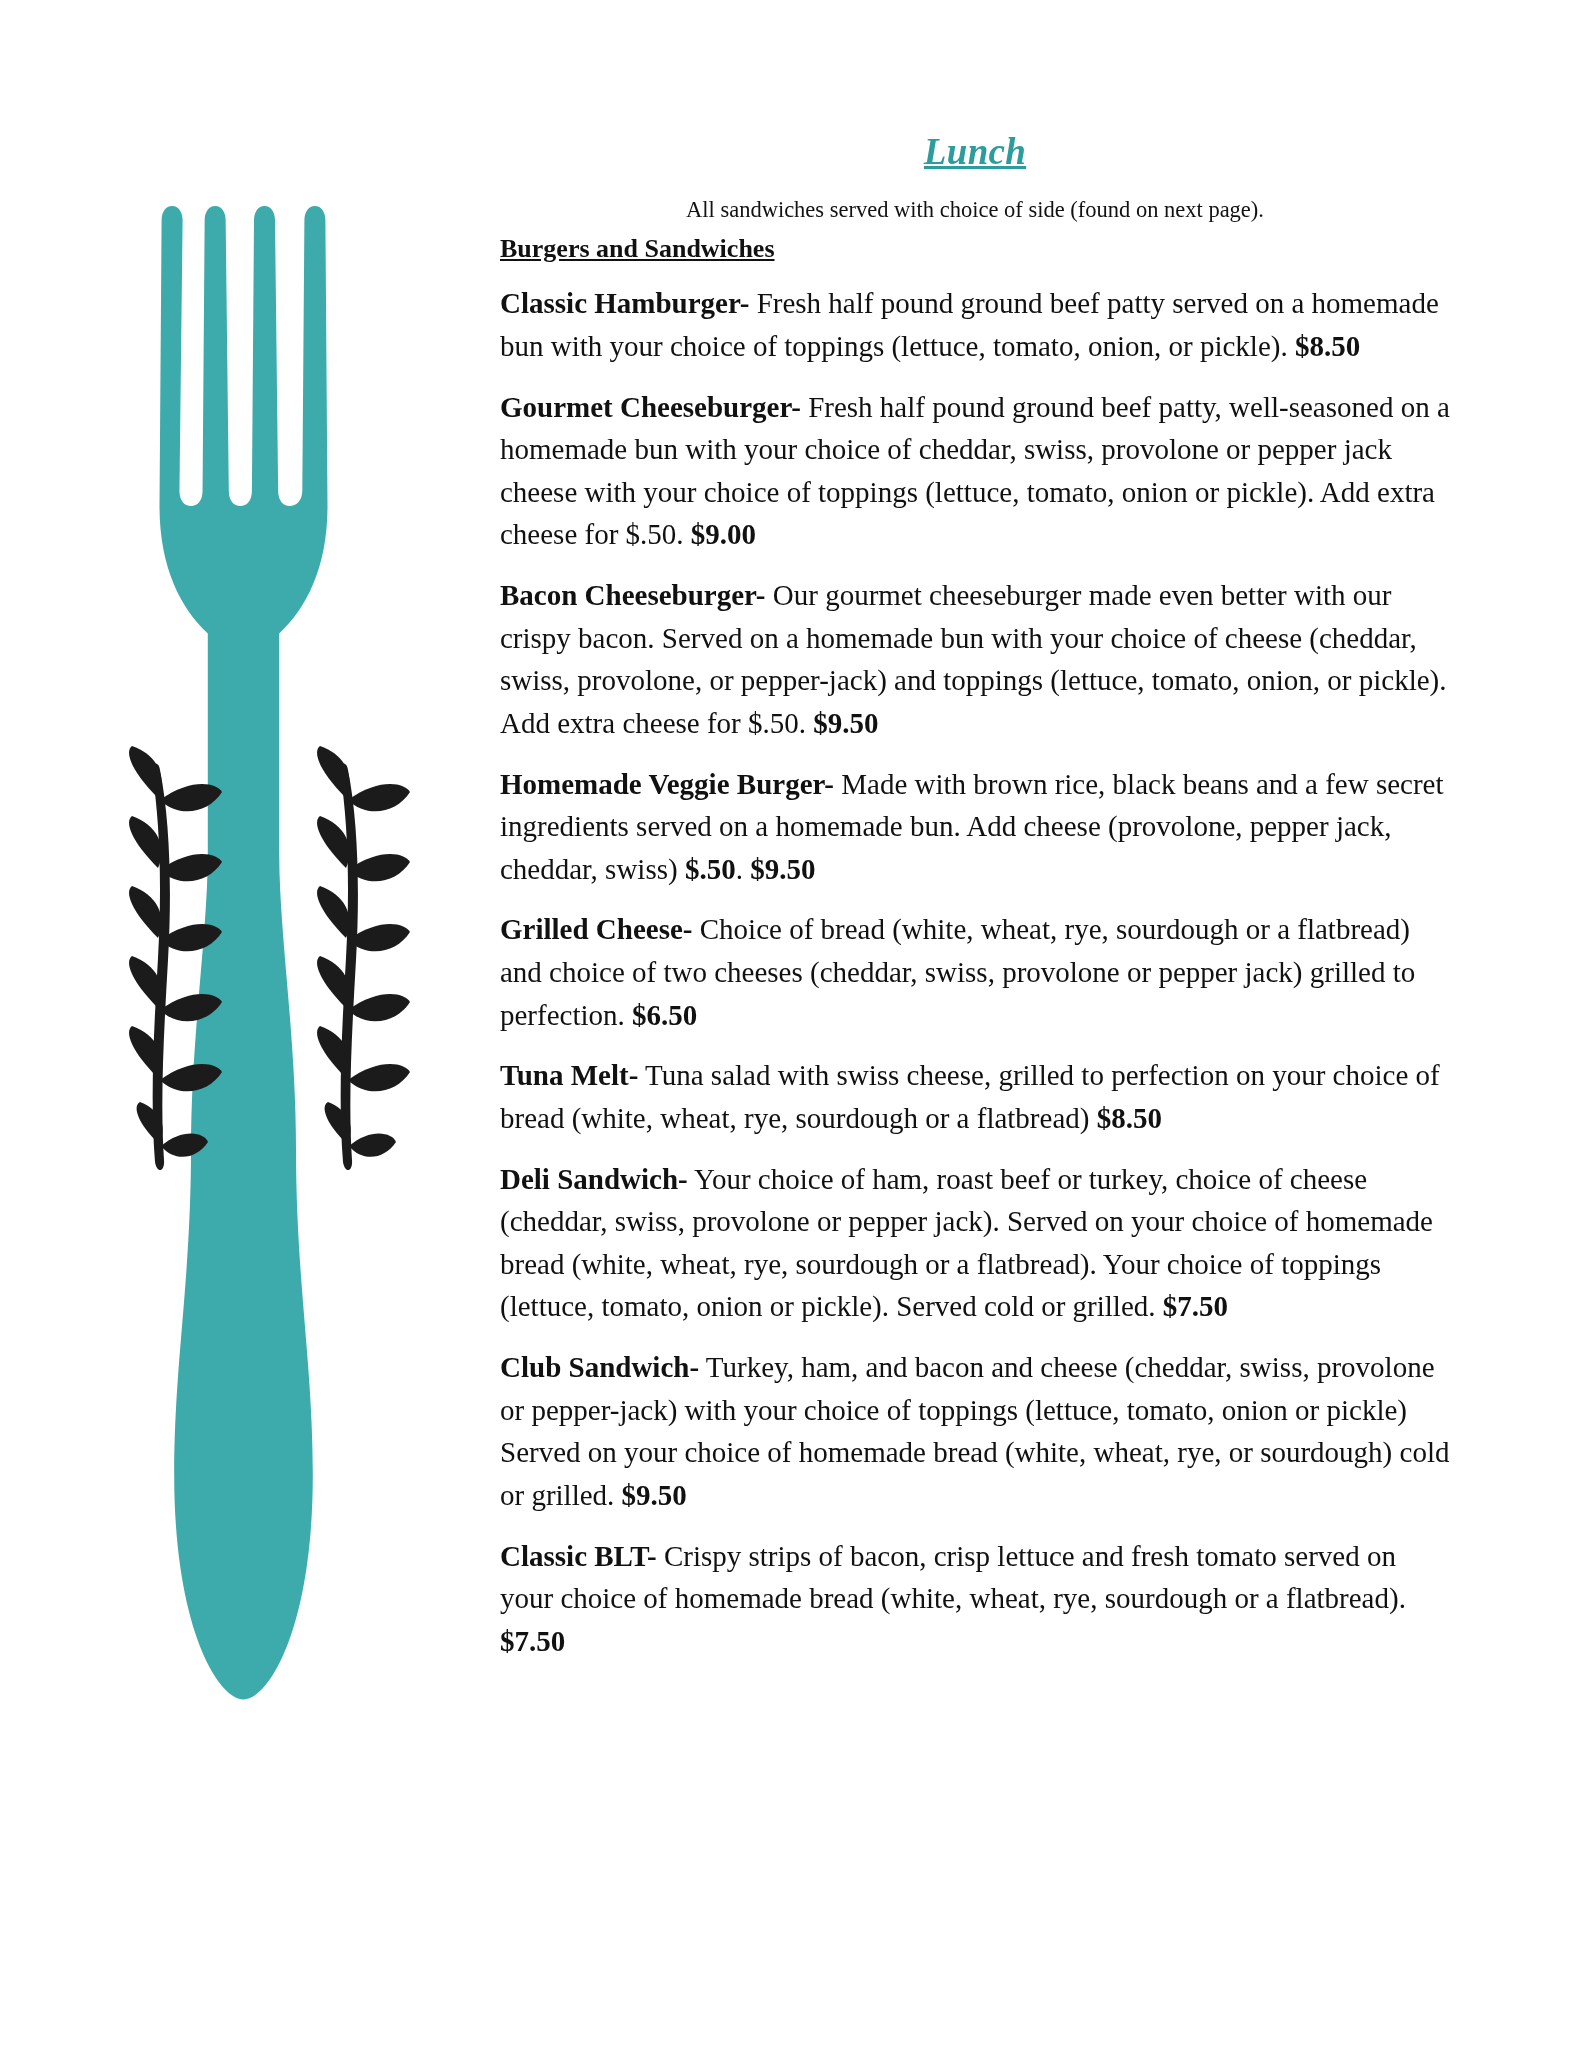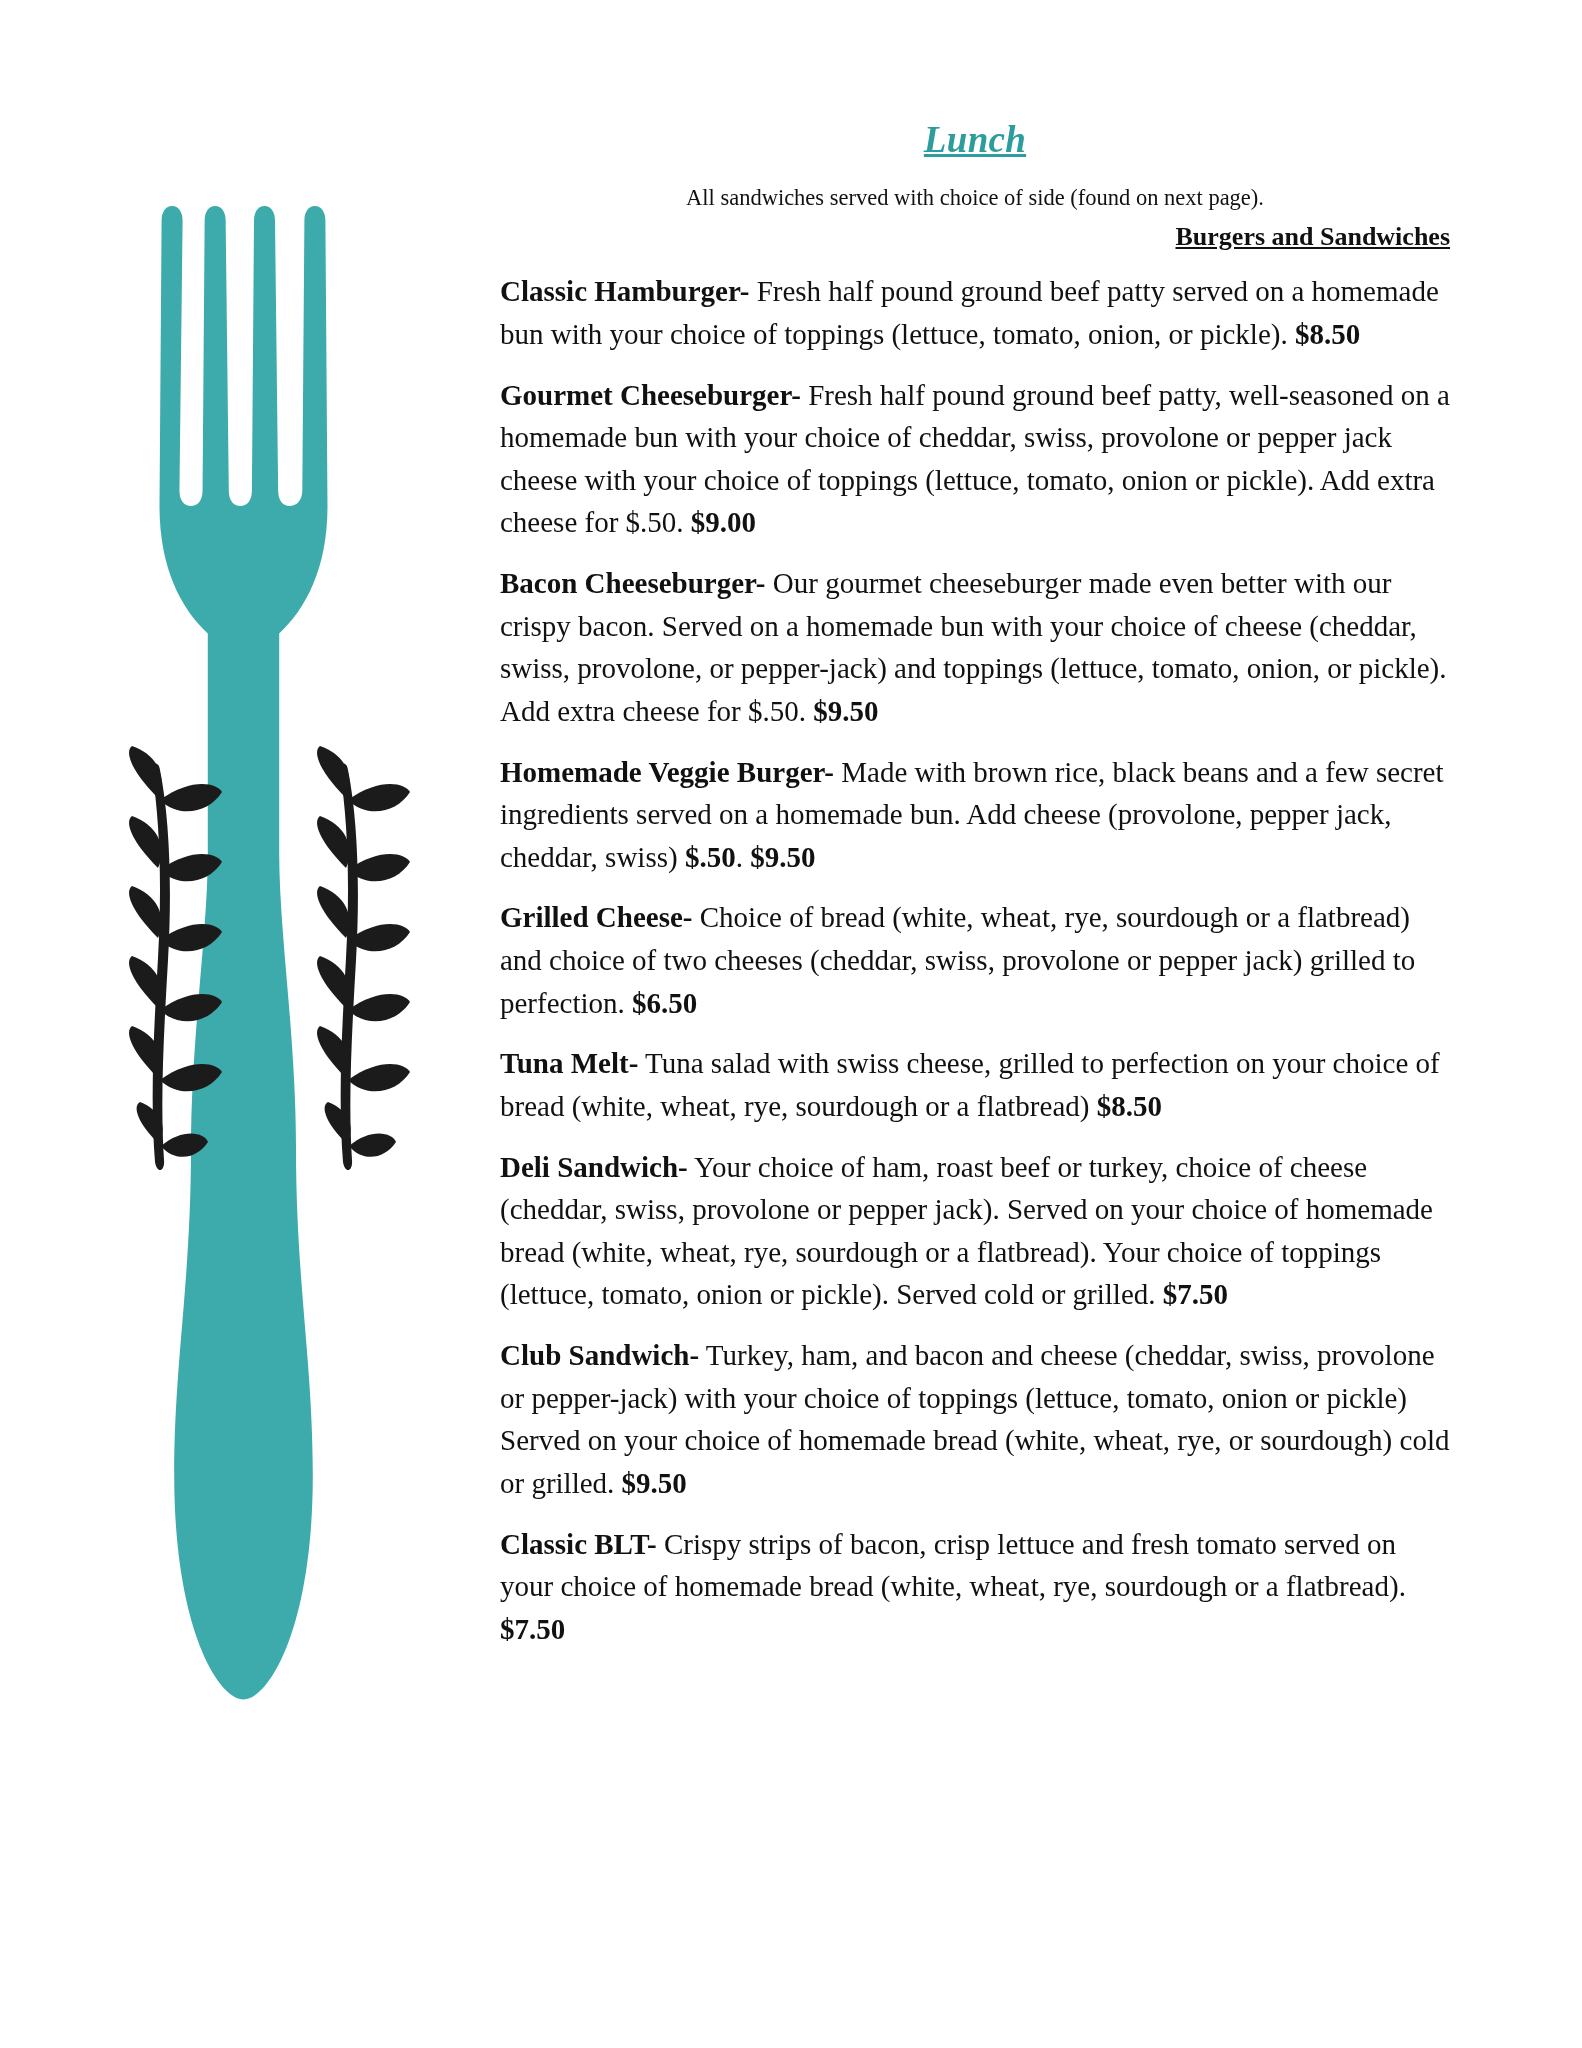--- a/index.html
+++ b/index.html
@@ -40,33 +40,33 @@
   }
 
   .doc-title {
     text-align: center;
     font-size: 37px;
     font-weight: bold;
     font-style: italic;
     color: #2d9c9c;
     text-decoration: underline;
     letter-spacing: 0.3px;
-    margin: 0 0 22px 0;
+    margin: 12px 0 22px 0;
     line-height: 1.1;
   }
 
   .intro {
     text-align: center;
     font-size: 22.5px;
     line-height: 1.35;
     margin: 0 0 8px 0;
   }
 
   .section-heading {
-    text-align: right;
+    text-align: left;
     font-size: 26px;
     font-weight: bold;
     text-decoration: underline;
     margin: 0 0 18px 0;
     line-height: 1.2;
   }
 
   .item {
     font-size: 29px;
     line-height: 1.47;

